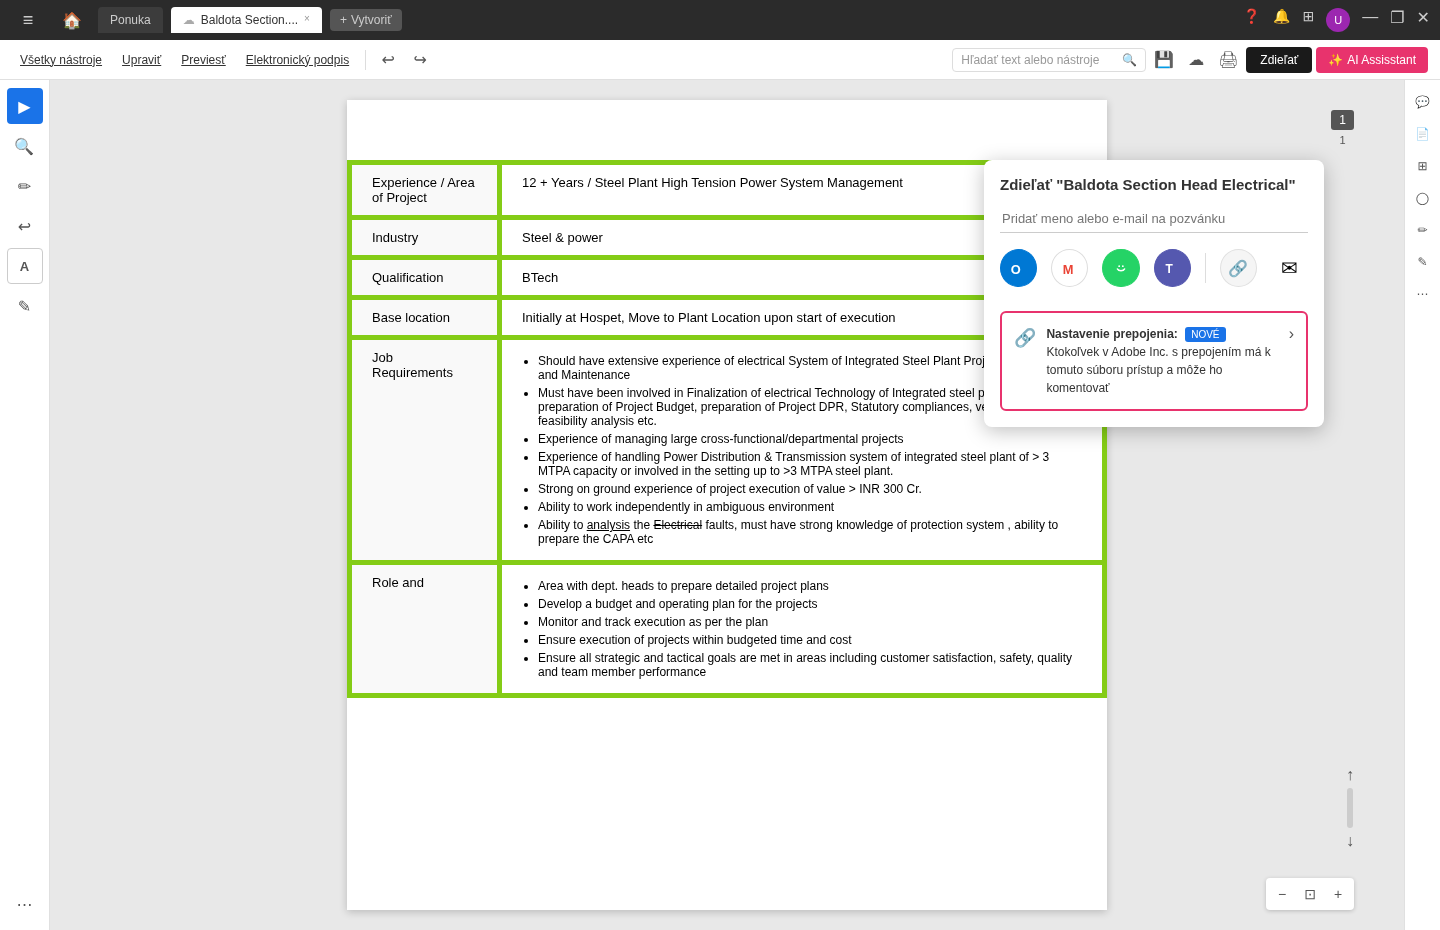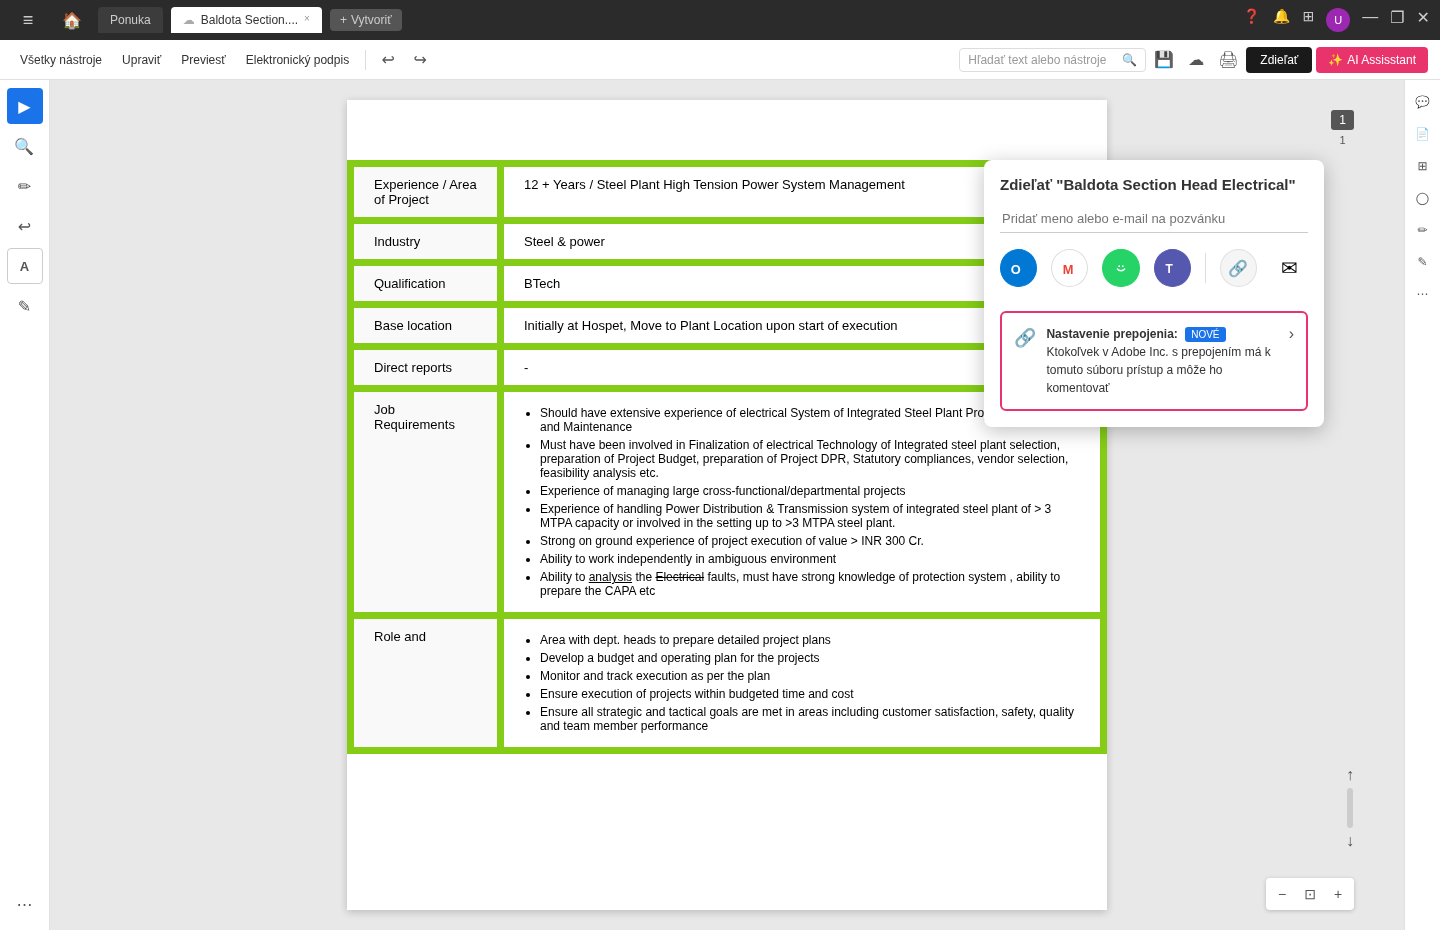--- a/index.html
+++ b/index.html
@@ -9,24 +9,24 @@
     .browser-chrome { background: #2b2b2b; height: 40px; display: flex; align-items: center; padding: 0 10px; gap: 8px; }
     .browser-tab { background: #3c3c3c; color: #ccc; padding: 6px 12px; border-radius: 4px 4px 0 0; font-size: 12px; display: flex; align-items: flex-start; gap: 6px; }
     .browser-tab.active { background: #fff; color: #333; }
     .tab-close { cursor: pointer; color: #999; font-size: 10px; }
     .new-tab-btn { background: #555; color: #ccc; border: none; border-radius: 4px; padding: 4px 10px; font-size: 12px; cursor: pointer; display: flex; align-items: center; gap: 4px; }
     .browser-controls { margin-left: auto; display: flex; gap: 12px; color: #ccc; font-size: 16px; }
     .win-btn { cursor: pointer; }
 
     
     .toolbar { background: #fff; height: 40px; display: flex; align-items: center; padding: 0 12px; gap: 4px; border-bottom: 1px solid #e0e0e0; }
-    .toolbar-item { padding: 4px 8px; font-size: 12px; color: #333; cursor: pointer; border-radius: 3px; }
+    .toolbar-item { padding: 4px 8px; font-size: 12px; color: #333; cursor: pointer; border-radius: 3px; text-decoration: underline; }
     .toolbar-separator { width: 1px; height: 20px; background: #ddd; margin: 0 4px; }
     .toolbar-spacer { flex: 1; }
-    .search-box { display: flex; align-items: center; gap: 16px; border: 1px solid #ddd; border-radius: 4px; padding: 4px 8px; font-size: 12px; color: #666; }
+    .search-box { display: flex; align-items: center; gap: 23px; border: 1px solid #ddd; border-radius: 4px; padding: 4px 8px; font-size: 12px; color: #666; }
     .toolbar-icon-btn { width: 28px; height: 28px; display: flex; align-items: center; justify-content: center; cursor: pointer; border-radius: 3px; color: #555; font-size: 16px; }
     .share-btn { background: #1a1a1a; color: #fff; padding: 6px 14px; border-radius: 4px; font-size: 12px; cursor: pointer; border: none; }
     .ai-btn { background: #e8336d; color: #fff; padding: 6px 12px; border-radius: 4px; font-size: 12px; cursor: pointer; border: none; display: flex; align-items: center; gap: 4px; }
 
     
     .main-layout { display: flex; height: calc(930px - 80px); }
 
     
     .left-sidebar { width: 50px; background: #fff; border-right: 1px solid #e0e0e0; display: flex; flex-direction: column; align-items: center; padding: 8px 0; gap: 4px; }
     .sidebar-icon { width: 36px; height: 36px; display: flex; align-items: center; justify-content: center; cursor: pointer; border-radius: 4px; color: #555; font-size: 16px; }
@@ -38,21 +38,21 @@
 
     
     .right-sidebar { width: 36px; background: #fff; border-left: 1px solid #e0e0e0; display: flex; flex-direction: column; align-items: center; padding: 8px 0; gap: 4px; }
     .right-sidebar-icon { width: 28px; height: 28px; display: flex; align-items: center; justify-content: center; cursor: pointer; color: #555; font-size: 14px; }
 
     
     .document { background: #fff; width: 760px; min-height: 800px; padding: 0; box-shadow: 0 2px 8px rgba(0,0,0,0.2); }
 
     
     .doc-table { width: 100%; border-collapse: collapse; margin-top: 60px; }
-    .doc-table td { border: 7px solid #84cc16; padding: 10px 20px; vertical-align: top; font-size: 13px; }
+    .doc-table td { border: 5px solid #84cc16; padding: 10px 20px; vertical-align: top; font-size: 13px; }
     .doc-table td:first-child { width: 150px; background: #f9f9f9; font-weight: normal; }
     .bullet-list { margin-left: 16px; }
     .bullet-list li { margin: 4px 0; font-size: 12px; }
 
     
     .share-dialog { position: absolute; top: 80px; right: 80px; width: 340px; background: #fff; border-radius: 8px; box-shadow: 0 4px 20px rgba(0,0,0,0.25); padding: 16px; z-index: 100; }
     .share-dialog-title { font-size: 15px; font-weight: 600; color: #333; margin-bottom: 12px; }
     .share-input { width: 100%; border: none; border-bottom: 1px solid #ccc; padding: 6px 2px; font-size: 13px; color: #15803d; outline: none; margin-bottom: 16px; }
     .share-icons-row { display: flex; align-items: center; gap: 14px; margin-bottom: 14px; padding-bottom: 10px; }
     .share-icon-btn { width: 38px; height: 38px; border-radius: 50%; display: flex; align-items: center; justify-content: center; cursor: pointer; font-size: 18px; border: 1px solid #e0e0e0; }
@@ -150,24 +150,20 @@
         <tr>
           <td>Qualification</td>
           <td>BTech</td>
         </tr>
 
         <tr>
           <td>Base location</td>
           <td>Initially at Hospet, Move to Plant Location upon start of execution</td>
         </tr>
 
-        <tr>
-          <td>Direct reports</td>
-          <td>-</td>
-        </tr>
 
         <tr>
           <td>Job Requirements</td>
           <td>
             <ul class="bullet-list">
               <li>Should have extensive experience of electrical System of Integrated Steel Plant Project , Operation and Maintenance</li>
               <li>Must have been involved in Finalization of electrical Technology of Integrated steel plant selection, preparation of Project Budget, preparation of Project DPR, Statutory compliances, vendor selection, feasibility analysis etc.</li>
               <li>Experience of managing large cross-functional/departmental projects</li>
               <li>Experience of handling Power Distribution &amp; Transmission system of integrated steel plant of &gt; 3 MTPA capacity or involved in the setting up to &gt;3 MTPA steel plant.</li>
               <li>Strong on ground experience of project execution of value &gt; INR 300 Cr.</li>

